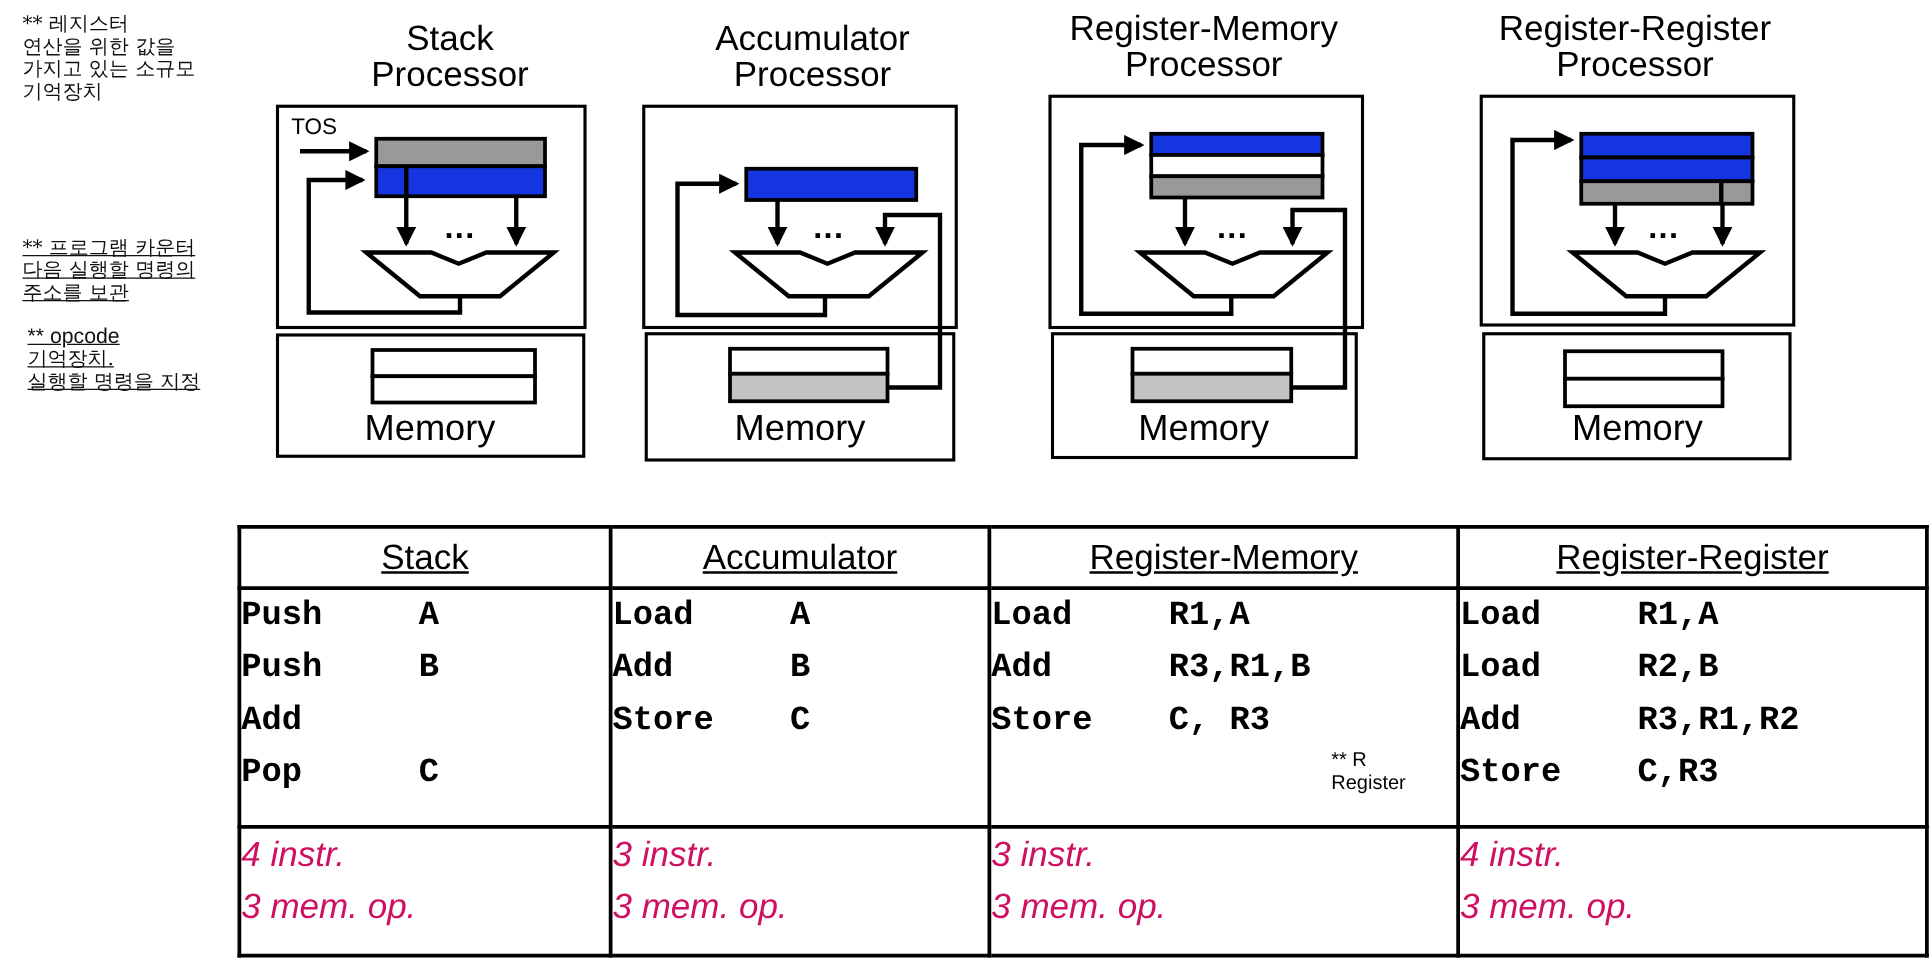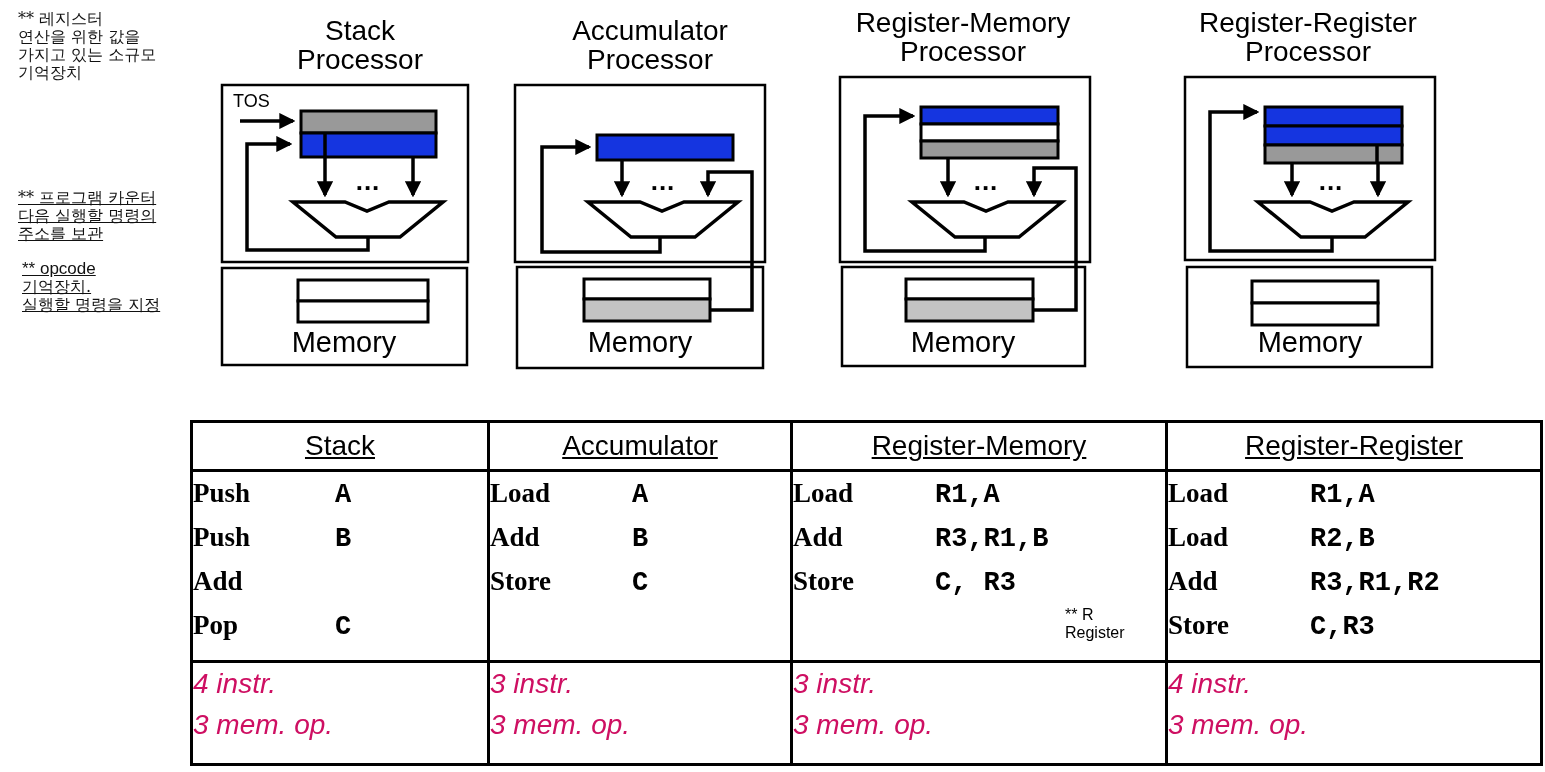--- a/index.html
+++ b/index.html
@@ -22,21 +22,21 @@
   .dots-t{font-size:26px;font-weight:bold;letter-spacing:1px;}
   .mem-t{font-size:29px;}
   
   table.cmp{border-collapse:collapse;table-layout:fixed;width:1350px;}
   table.cmp td,table.cmp th{border:3px solid #000;padding:0;}
   th.hdr{height:46px;font-size:28px;font-weight:normal;text-align:center;vertical-align:middle;}
   th.hdr span{text-decoration:underline;}
   td.prog{height:188px;vertical-align:top;padding:12px 0 0 10px;
           font-family:"Liberation Mono","DejaVu Sans Mono",monospace;font-weight:bold;font-size:27px;}
   .code-line{line-height:42px;white-space:pre;}
-  .code-line .op{display:inline-block;min-width:142px;font-family:Liberation Serif, serif;}
+  .code-line .op{display:inline-block;min-width:142px;}
   .prog-note{font-family:"Liberation Sans",sans-serif;font-weight:normal;font-size:16px;
              line-height:18px;margin:2px 0 0 272px;}
   td.count{height:100px;vertical-align:top;padding:10px 0 0 12px;font-size:28px;line-height:41px;
            color:var(--count-magenta,#ce0f62);font-style:italic;}
 </style>
 </head>
 <body>
 
 <div id="canvas">
 

